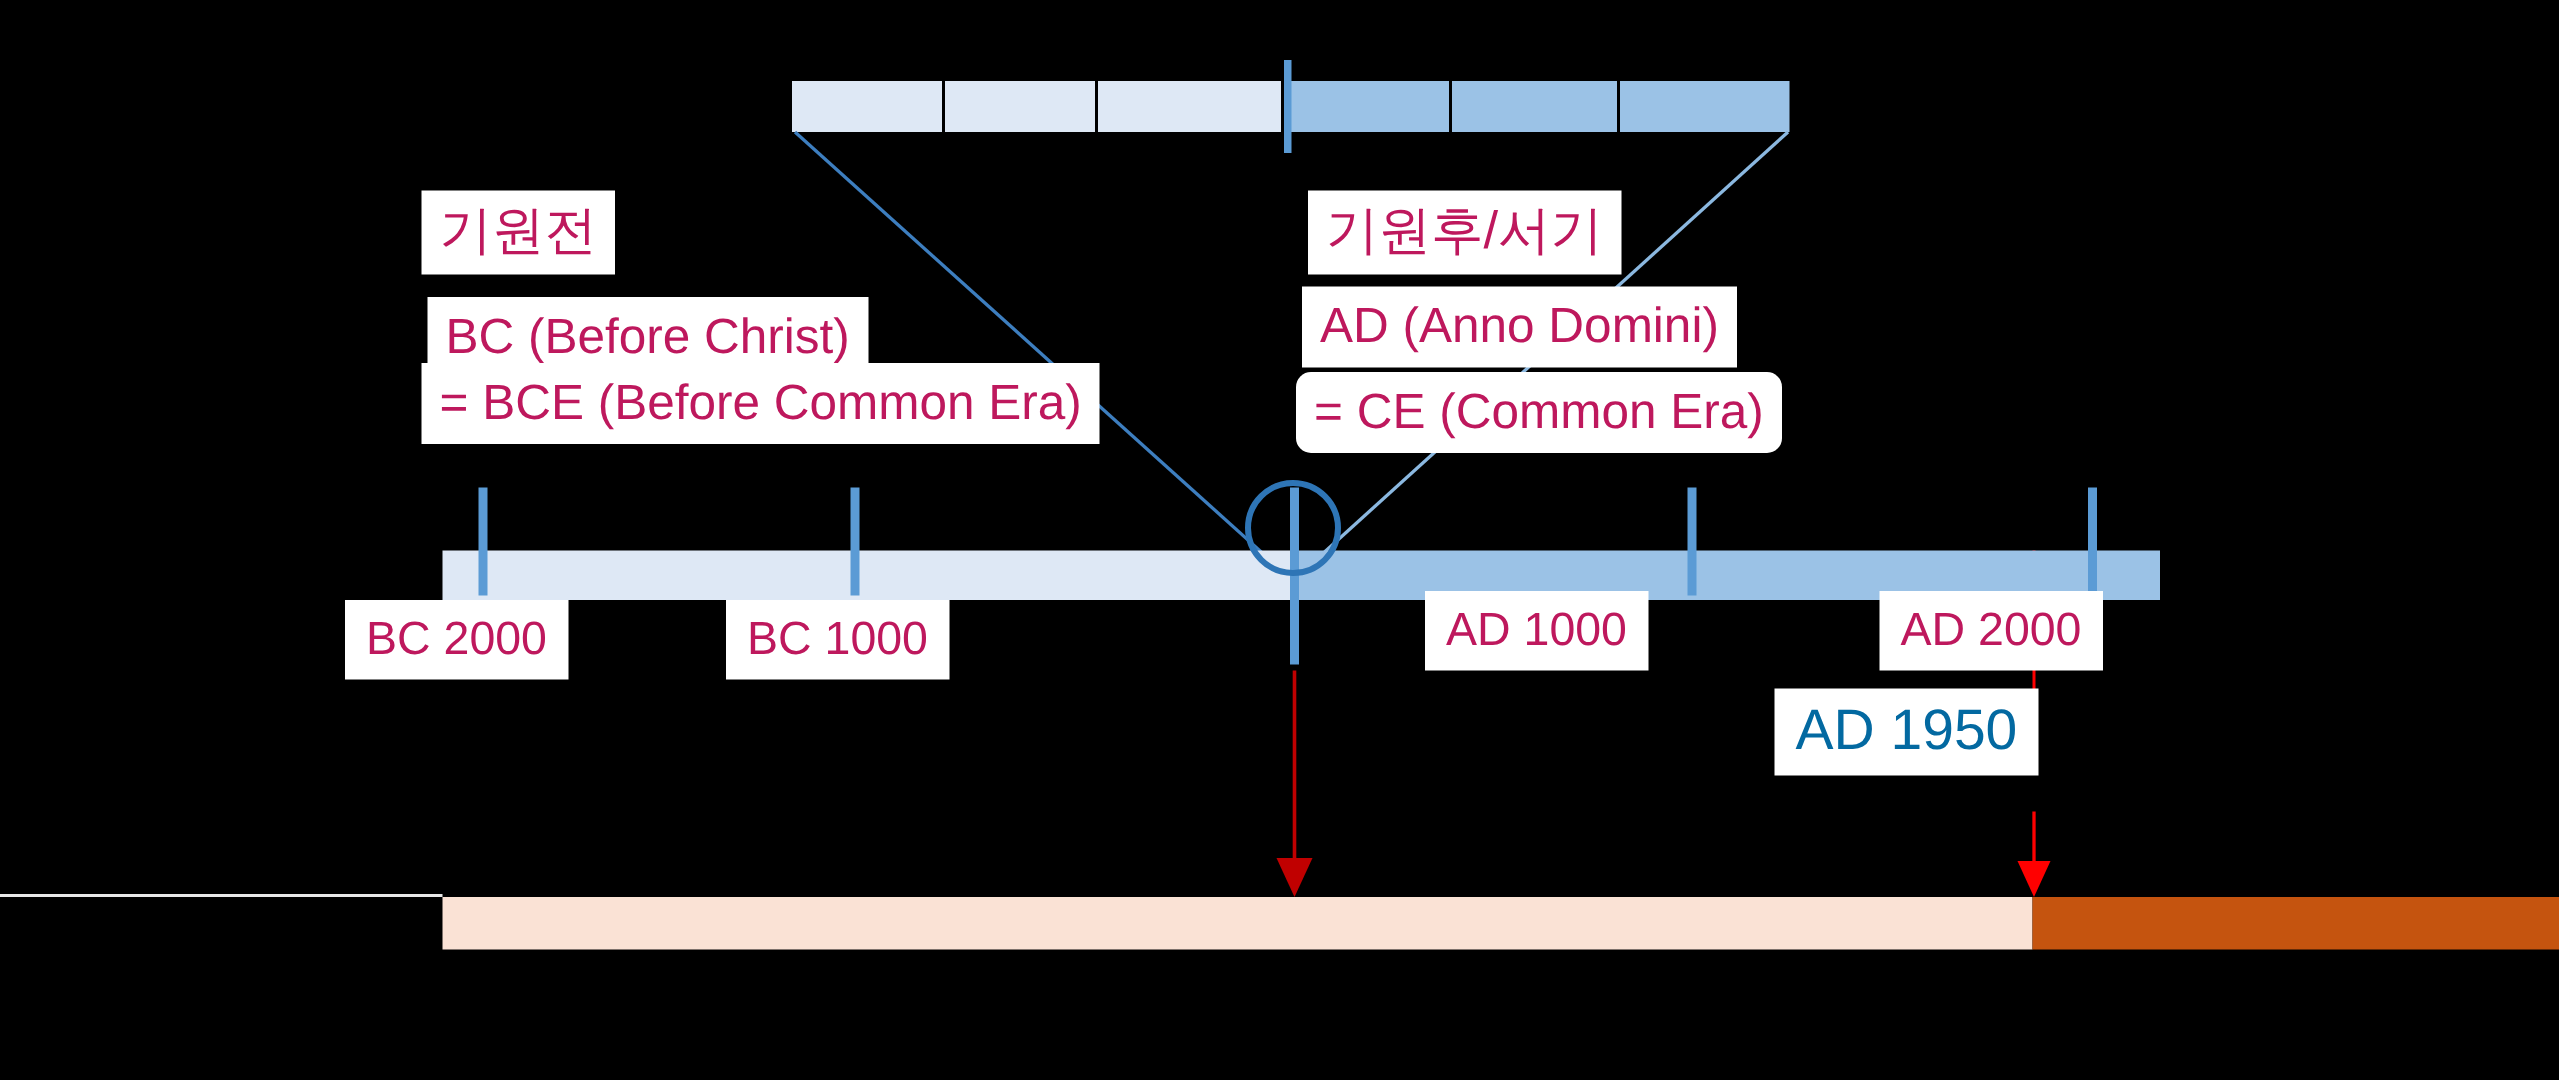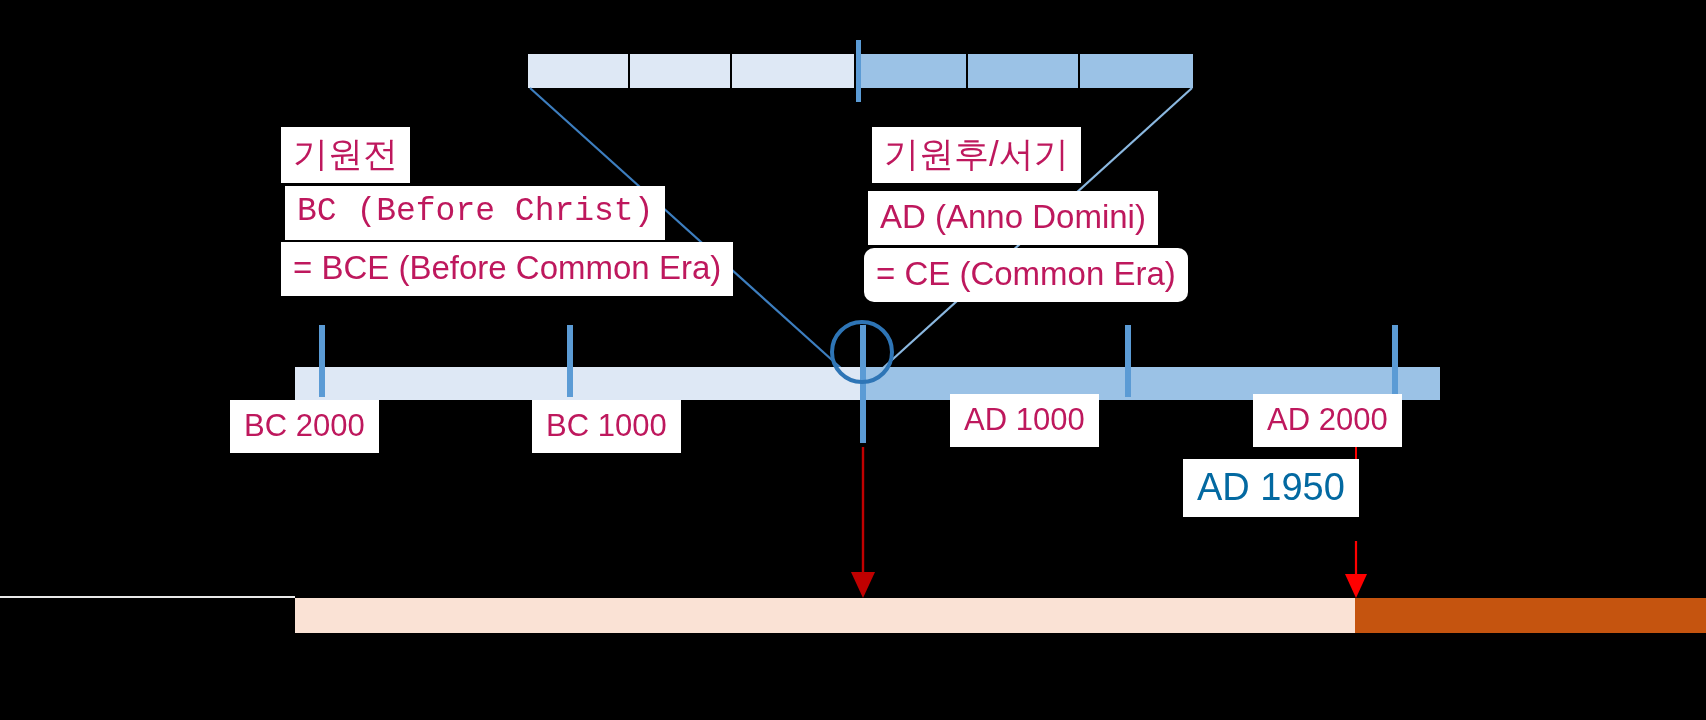--- a/index.html
+++ b/index.html
@@ -65,40 +65,40 @@
 
     <line x1="1356" y1="541" x2="1356" y2="578" stroke="#ff0000" stroke-width="2.2"></line>
     <polygon points="1345,574 1367,574 1356,598" fill="#ff0000"></polygon>
 
     <line x1="1356" y1="367" x2="1356" y2="400" stroke="#ff0000" stroke-width="2"></line>
 
     <line x1="1356" y1="400" x2="1356" y2="495" stroke="#ff0000" stroke-width="2"></line>
   </svg>
 
   <div class="lbl lbl-ko" style="left:281px;top:127px;">기원전</div>
-  <div class="lbl lbl-en" style="left:285px;top:186px;font-family:Liberation Mono, monospace;">BC (Before Christ)</div>
+  <div class="lbl lbl-en" style="left:285px;top:198px;">BC (Before Christ)</div>
   <div class="lbl lbl-en" style="left:281px;top:242px;">= BCE (Before Common Era)</div>
 
   <div class="lbl lbl-ko" style="left:872px;top:127px;">기원후/서기</div>
   <div class="lbl lbl-en" style="left:868px;top:191px;">AD (Anno Domini)</div>
   <div class="lbl lbl-en" style="left:864px;top:248px;border-radius:10px;">= CE (Common Era)</div>
 
   <div class="main-bc"></div>
   <div class="main-ad"></div>
 
   <div class="tick" style="left:319px;top:325px;height:72px;"></div>
   <div class="tick" style="left:567px;top:325px;height:72px;"></div>
   <div class="tick" style="left:1125px;top:325px;height:72px;"></div>
   <div class="tick" style="left:1392px;top:325px;height:72px;"></div>
 
   <div class="zero-tick"></div>
   <div class="circle-mark"></div>
 
   <div class="lbl lbl-tick" style="left:230px;top:400px;">BC 2000</div>
-  <div class="lbl lbl-tick" style="left:484px;top:400px;margin-left:48px;">BC 1000</div>
+  <div class="lbl lbl-tick" style="left:484px;top:400px;">BC 1000</div>
   <div class="lbl lbl-tick" style="left:950px;top:394px;">AD 1000</div>
   <div class="lbl lbl-tick" style="left:1253px;top:394px;">AD 2000</div>
 
   <div class="lbl lbl-red" style="left:1183px;top:459px;">AD 1950</div>
 
   <div class="band-rule"></div>
   <div class="band-peach"></div>
   <div class="band-orange"></div>
 
 </div>

